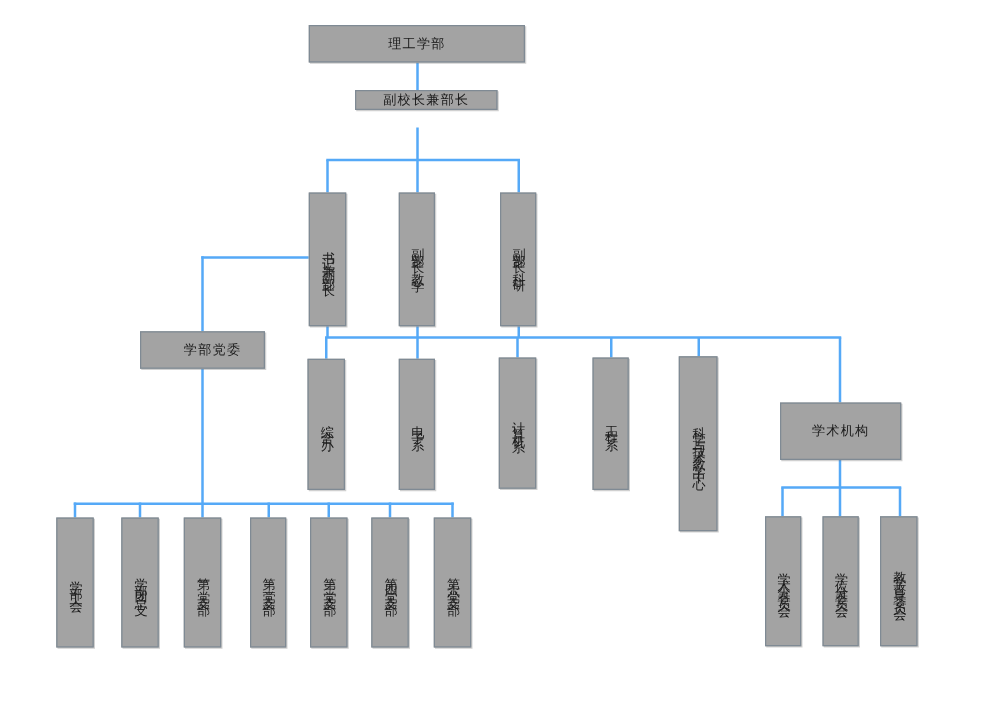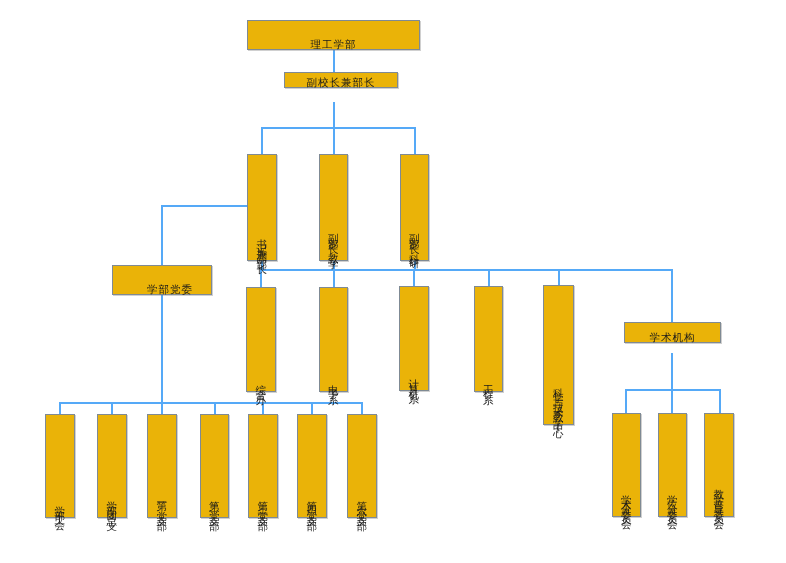--- a/index.html
+++ b/index.html
@@ -11,25 +11,25 @@
     position: relative;
     width: 786px;
     height: 563px;
     background: #ffffff;
     overflow: hidden;
     font-family: "DejaVu Sans", "Liberation Sans", sans-serif;
   }
   .node {
     position: absolute;
     box-sizing: border-box;
-    background: #eab308;
+    background: #a3a3a3;
     border: 1px solid #7f8a94;
     box-shadow: 1px 1px 0 rgba(120,120,120,0.35);
     display: flex;
-    align-items: flex-end;
+    align-items: center;
     justify-content: center;
     font-size: 10.5px;
     color: #1a1a1a;
     text-align: center;
     letter-spacing: 1px;
     line-height: 1;
   }
   .node.v span {
     writing-mode: vertical-rl;
     text-orientation: mixed;
@@ -114,21 +114,21 @@
   <div class="node v" style="left:399px;top:286px;width:30px;height:105px;">
     <span>计算机系</span>
   </div>
   <div class="node v" style="left:474px;top:286px;width:29px;height:106px;">
     <span>工程系</span>
   </div>
   <div class="node v" style="left:543px;top:285px;width:31px;height:140px;">
     <span>科学与技术教学中心</span>
   </div>
 
-  <div class="node" style="left:624px;top:322px;width:97px;height:21px;">
+  <div class="node" style="left:624px;top:322px;width:97px;height:46px;">
     <span>学术机构</span>
   </div>
 
   <div class="node v" style="left:45px;top:414px;width:30px;height:104px;">
     <span>学部工会</span>
   </div>
   <div class="node v" style="left:97px;top:414px;width:30px;height:104px;">
     <span>学部团总支</span>
   </div>
   <div class="node v" style="left:147px;top:414px;width:30px;height:104px;">

